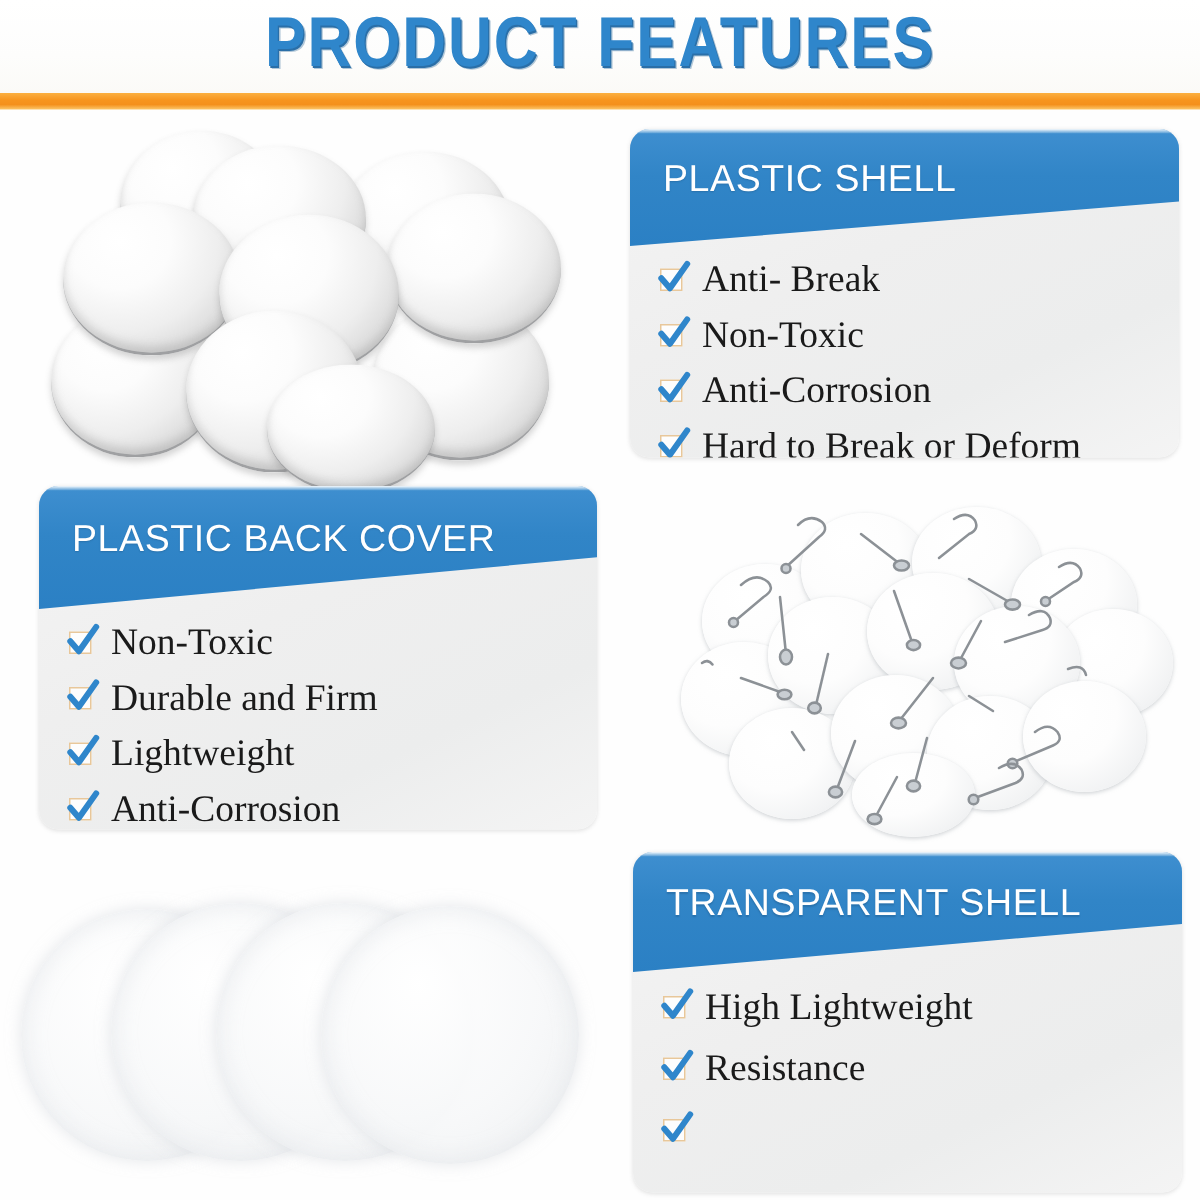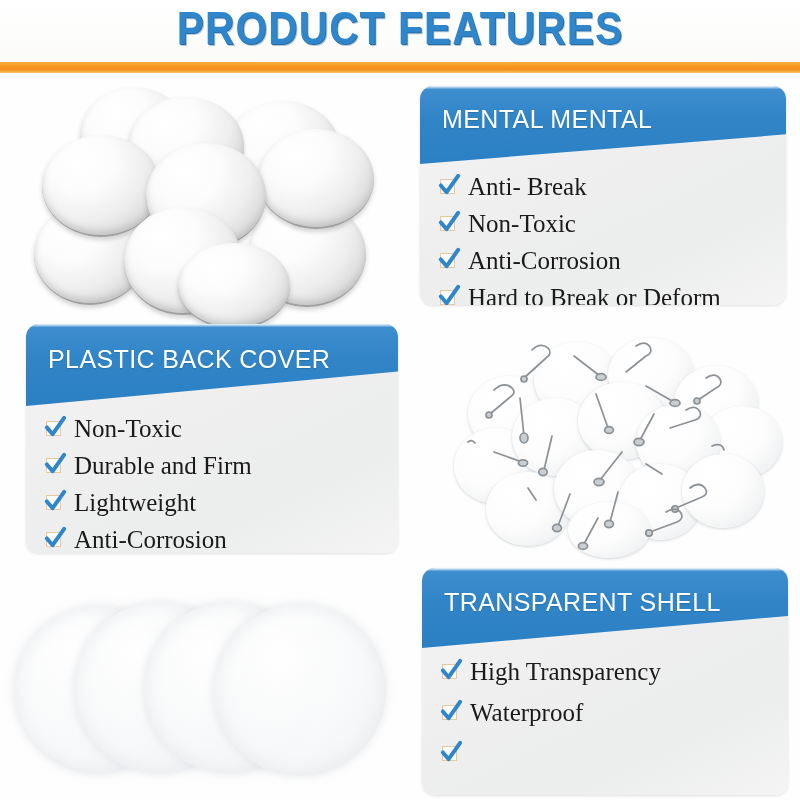--- a/index.html
+++ b/index.html
@@ -194,21 +194,21 @@
   <div class="disc" style="left:238px; top:54px;  width:116px; height:98px;"></div>
   <div class="disc" style="left:126px; top:68px;  width:120px; height:104px;"></div>
   <div class="disc" style="left:104px; top:132px; width:118px; height:106px;"></div>
   <div class="disc" style="left:158px; top:168px; width:112px; height:84px;"></div>
 </div>
 
 <div class="card" id="card-mental-shell">
   <div class="card-head">
     <div class="head-sheen"></div>
   </div>
-  <div class="card-head-title">MENTAL MENTAL</div>
+  <div class="card-head-title">PLASTIC SHELL</div>
   <ul class="feature-list">
     <li class="feature-item">
       <span class="chk">
         <svg viewBox="0 0 24 24">
             <path d="M3 12 L9 19 L21 2" fill="none" stroke="#2f86cb" stroke-width="4.2" stroke-linecap="round" stroke-linejoin="round"></path>
           </svg>
       </span>
       <span class="feature-text">Anti- Break</span>
     </li>
     <li class="feature-item">
@@ -350,29 +350,29 @@
     <div class="head-sheen"></div>
   </div>
   <div class="card-head-title">TRANSPARENT SHELL</div>
   <ul class="feature-list">
     <li class="feature-item">
       <span class="chk">
         <svg viewBox="0 0 24 24">
             <path d="M3 12 L9 19 L21 2" fill="none" stroke="#2f86cb" stroke-width="4.2" stroke-linecap="round" stroke-linejoin="round"></path>
           </svg>
       </span>
-      <span class="feature-text">High Transparency</span>
-    </li>
-    <li class="feature-item">
-      <span class="chk">
-        <svg viewBox="0 0 24 24">
-            <path d="M3 12 L9 19 L21 2" fill="none" stroke="#2f86cb" stroke-width="4.2" stroke-linecap="round" stroke-linejoin="round"></path>
-          </svg>
-      </span>
-      <span class="feature-text">Waterproof</span>
+      <span class="feature-text">High Lightweight</span>
+    </li>
+    <li class="feature-item">
+      <span class="chk">
+        <svg viewBox="0 0 24 24">
+            <path d="M3 12 L9 19 L21 2" fill="none" stroke="#2f86cb" stroke-width="4.2" stroke-linecap="round" stroke-linejoin="round"></path>
+          </svg>
+      </span>
+      <span class="feature-text">Resistance</span>
     </li>
     <li class="feature-item">
       <span class="chk">
         <svg viewBox="0 0 24 24">
             <path d="M3 12 L9 19 L21 2" fill="none" stroke="#2f86cb" stroke-width="4.2" stroke-linecap="round" stroke-linejoin="round"></path>
           </svg>
       </span>
     </li>
   </ul>
 </div>

